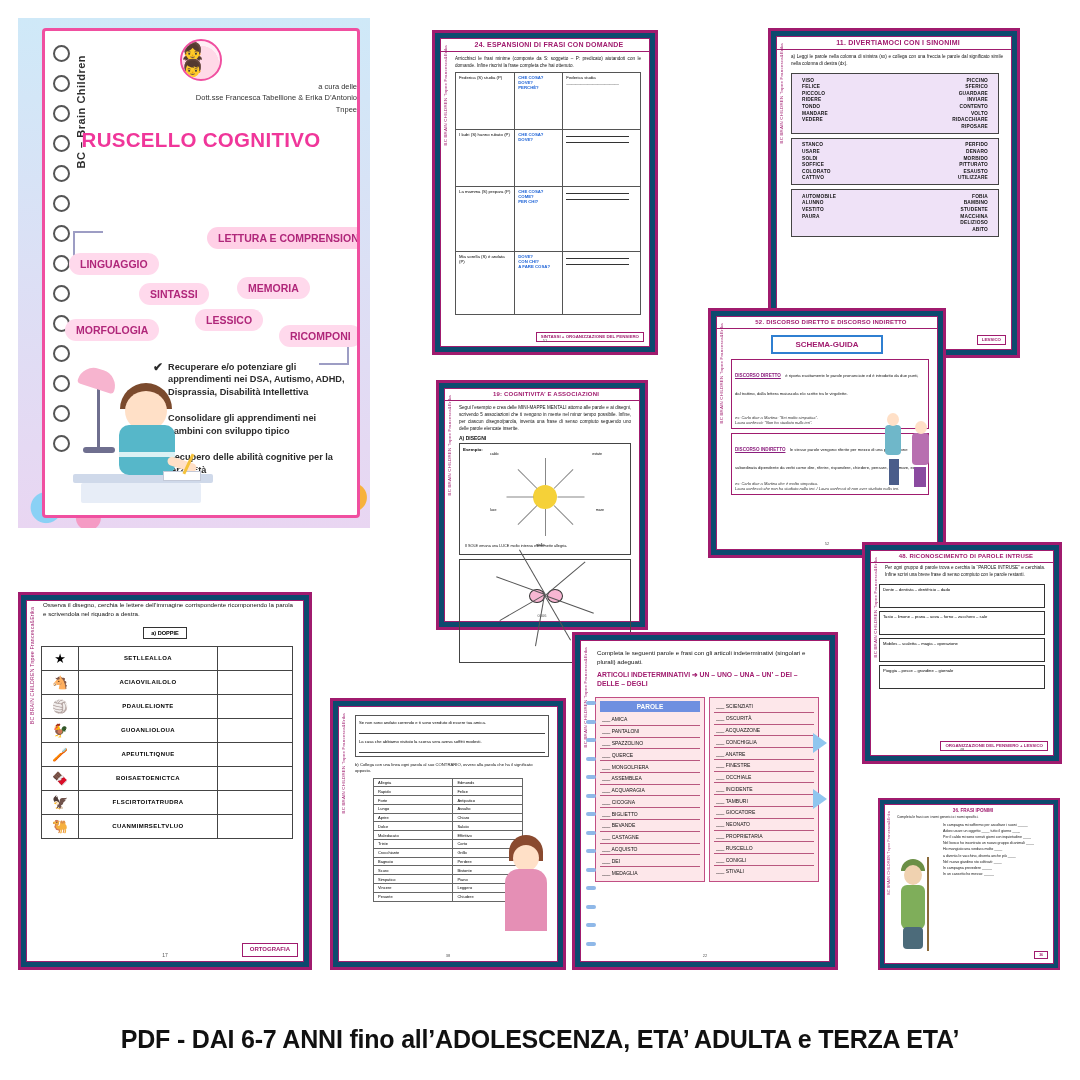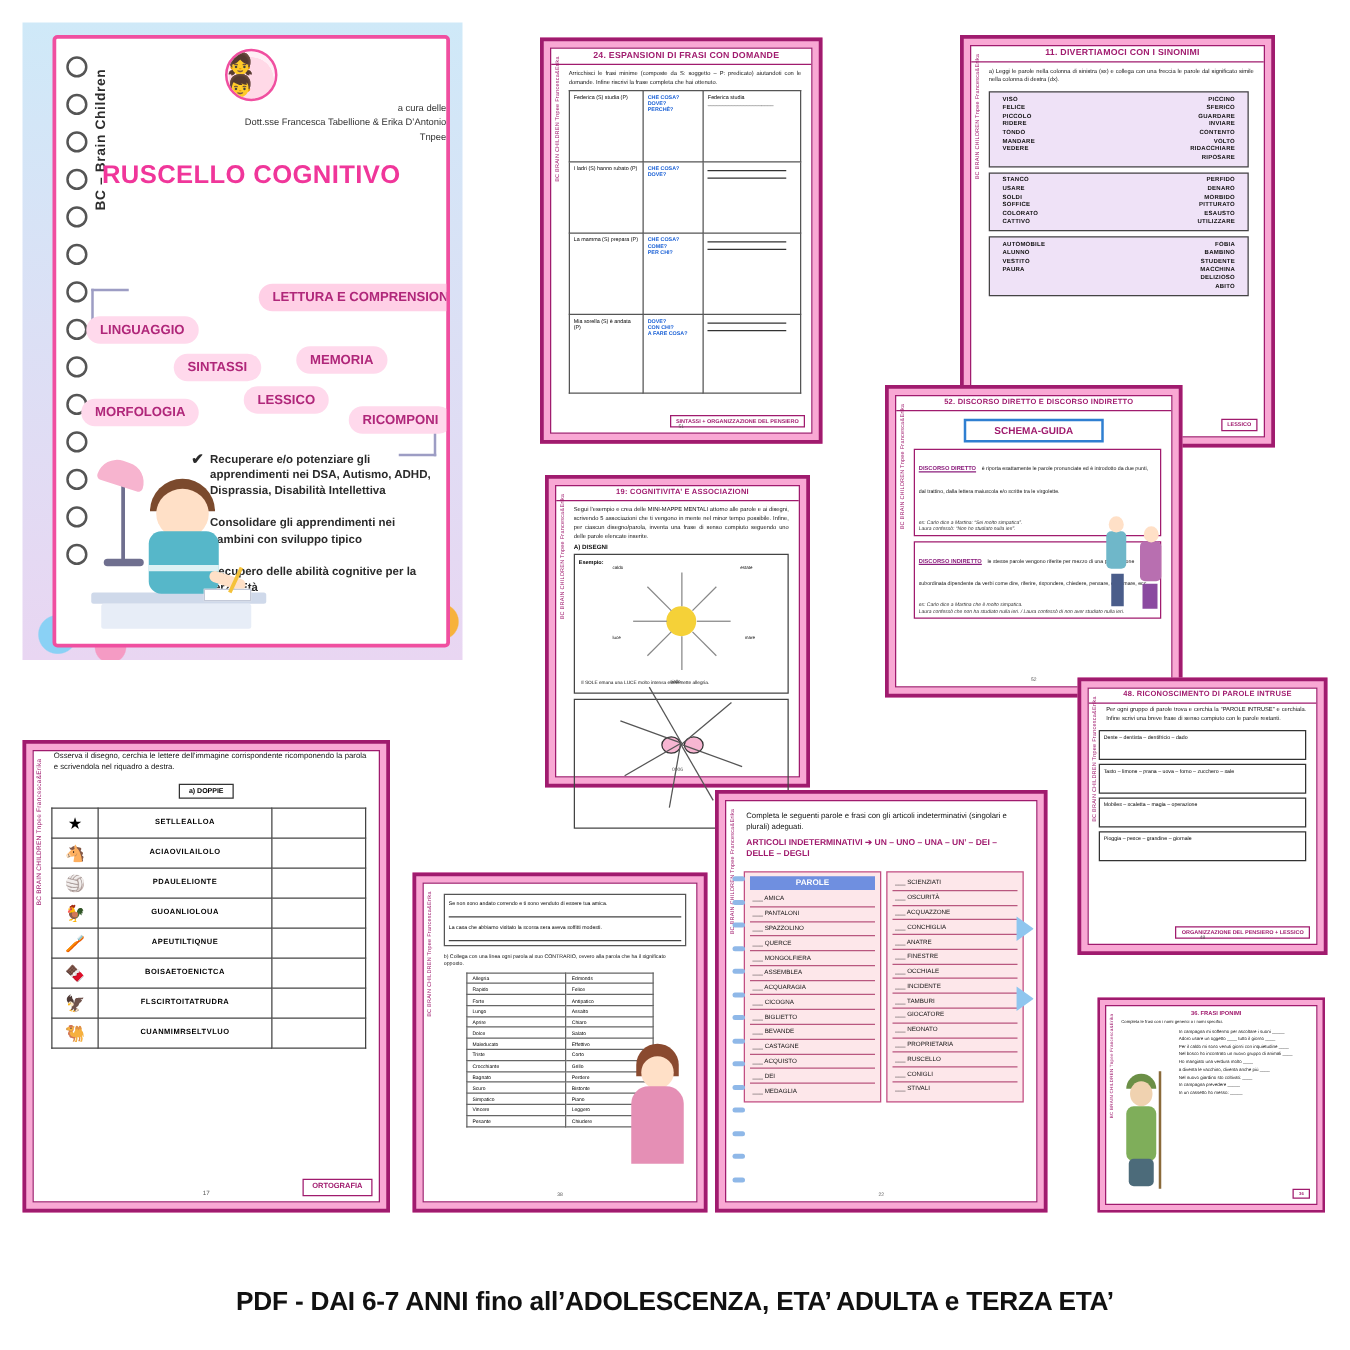--- a/index.html
+++ b/index.html
@@ -2,21 +2,21 @@
 <html><head>
 <meta charset="utf-8">
 <style>
   html,body{margin:0;padding:0;}
   body{
     width:1080px;height:1080px;background:#ffffff;
     font-family:"Liberation Sans", sans-serif;
     position:relative;overflow:hidden;
   }
   .stage{position:absolute;left:0;top:0;width:1080px;height:1080px;}
-  .sheet{position:absolute;background:#f9a8d4;box-sizing:border-box;}
+  .sheet{position:absolute;background:#0c4a6e;box-sizing:border-box;}
   .pinkframe{border:3px solid #a01b6e;padding:5px;}
   .pinkframe2{border:2px solid #a01b6e;padding:4px;}
   .inner{border:1px solid #a01b6e;width:100%;height:100%;box-sizing:border-box;position:relative;background:#fff;}
   .vside{
     position:absolute;left:2px;top:6px;writing-mode:vertical-rl;transform:rotate(180deg);
     font-size:4.4px;color:#a01b6e;letter-spacing:.2px;white-space:nowrap;
   }
   .ttl{
     text-align:center;color:#a01b6e;font-weight:bold;font-size:7px;
     letter-spacing:.2px;border-bottom:1px solid #a01b6e;padding:2px 6px 3px 14px;
@@ -92,21 +92,21 @@
   .hair{position:absolute;left:57px;bottom:100px;width:52px;height:26px;border-radius:26px 26px 0 0;background:#7b4a2d;}
   .body2{position:absolute;left:56px;bottom:34px;width:56px;height:50px;border-radius:10px;background:#56b7c9;}
   .stripe{position:absolute;left:56px;bottom:52px;width:56px;height:5px;background:#fff;opacity:.8;}
   .arm{position:absolute;left:104px;bottom:40px;width:30px;height:9px;background:#ffe0c7;border-radius:5px;transform:rotate(18deg);}
   .book{position:absolute;left:100px;bottom:28px;width:36px;height:8px;background:#fff;border:1px solid #c3c9d8;}
   .pencil{position:absolute;left:124px;bottom:34px;width:3px;height:22px;background:#f5c23a;transform:rotate(25deg);}
 
   
   .caption{
     position:absolute;left:0;right:0;bottom:26px;text-align:center;
-    font-size:21px;font-weight:bold;color:#111;letter-spacing:-.2px;
+    font-size:25px;font-weight:bold;color:#111;letter-spacing:-.2px;
   }
 
   
   table.grid{border-collapse:collapse;width:100%;font-size:4.3px;}
   table.grid td{border:1px solid #555;padding:2px 3px;vertical-align:top;}
   .blu{color:#1c62d6;font-weight:bold;}
   .line{display:inline-block;border-bottom:1px solid #333;height:4px;}
 
   
   #s24{left:432px;top:30px;width:226px;height:325px;}

